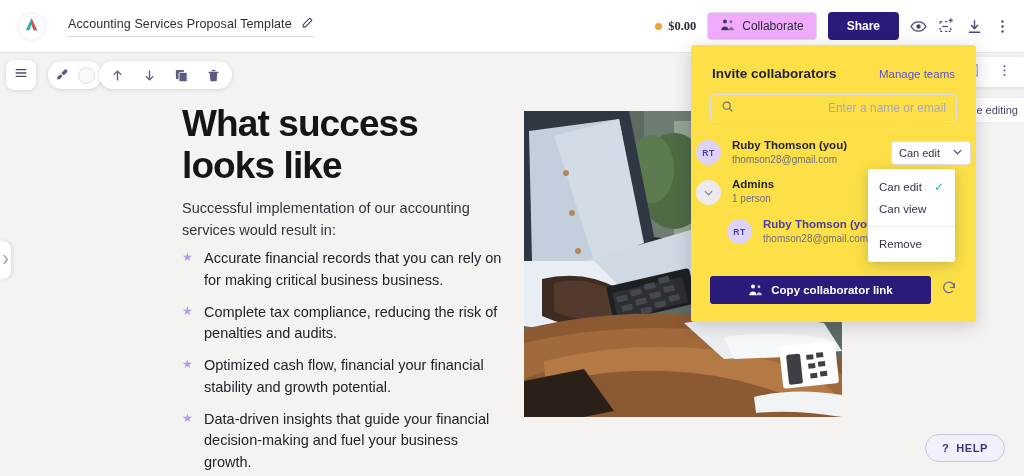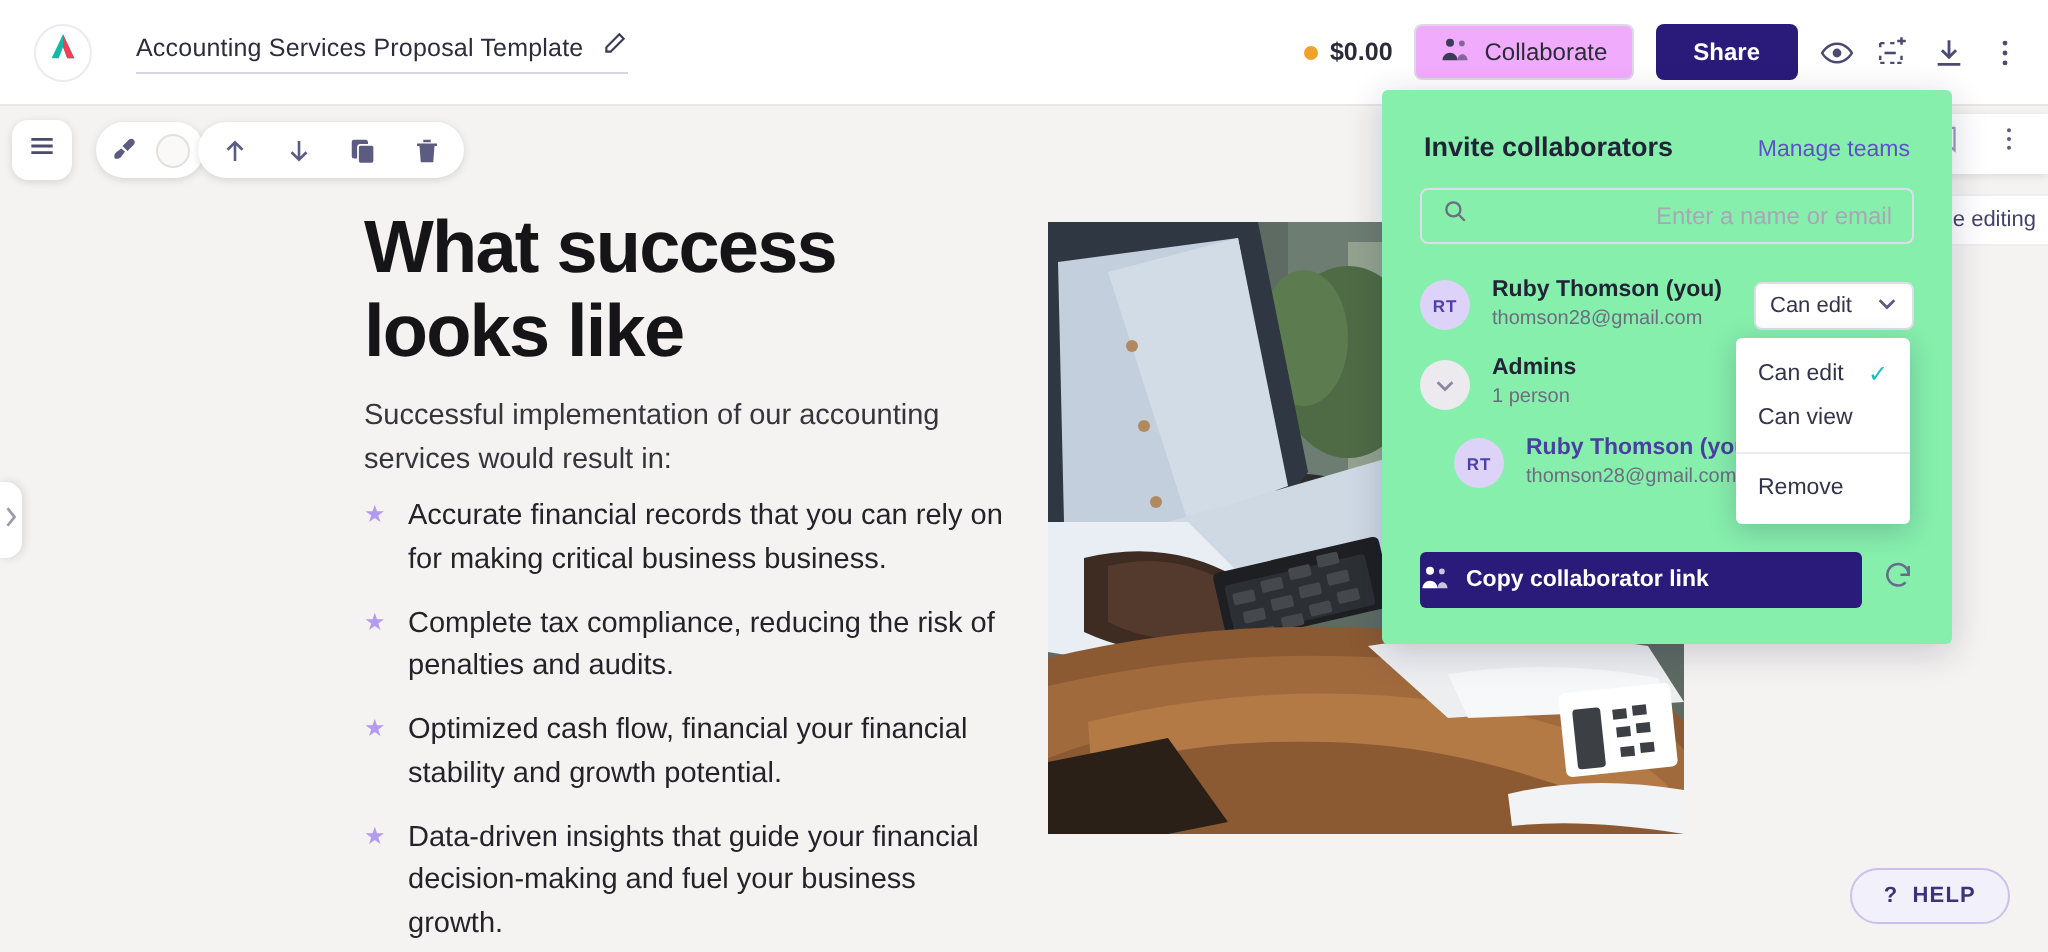--- a/index.html
+++ b/index.html
@@ -35,21 +35,21 @@
   }
   .pencil-ic { display: block; }
   .header-right {
     margin-left: auto; display: flex; align-items: center;
     gap: 11px; padding-right: 13px;
   }
   .price { display: flex; align-items: center; gap: 6px; }
   .price-dot {
     width: 7px; height: 7px; border-radius: 50%; background: #f0a32a;
   }
-  .price-val { font-size: 12.5px; color: #2a2a38; font-weight: 700; }
+  .price-val { font-size: 12.5px; color: #2a2a38; font-weight: 700; font-family: Liberation Serif, serif; }
   .btn-collab {
     display: flex; align-items: center; gap: 7px;
     height: 28px; padding: 0 12px;
     border: 1px solid #dcdae4; border-radius: 4px;
     background: #f0abfc; font-size: 12px; color: #2a2a38;
     cursor: pointer;
   }
   .btn-share {
     height: 28px; padding: 0 19px;
     border: none; border-radius: 4px;
@@ -161,21 +161,21 @@
     border: 1px solid #c9c2ea;
     display: flex; align-items: center; gap: 7px;
     font-size: 11px; font-weight: 700; color: #3b3478;
     letter-spacing: .6px; cursor: pointer; z-index: 30;
   }
 
   
   .panel {
     position: absolute; left: 691px; top: 45px;
     width: 285px; height: 277px;
-    background: #86efac; border-radius: 3px;
+    background: #fde047; border-radius: 3px;
     box-shadow: 0 4px 18px rgba(30,25,70,.20);
     z-index: 60;
   }
   .panel-head {
     display: flex; align-items: baseline;
     padding: 21px 21px 0 21px;
   }
   .panel-title { font-size: 13.5px; font-weight: 700; color: #232338; }
   .manage-link {
     margin-left: auto; font-size: 11.5px; color: #5f4fd0;
@@ -189,21 +189,21 @@
   .search-input {
     border: none; outline: none; flex: 1;
     font-size: 12px; color: #3a3a4a;
     font-family: "Liberation Sans", sans-serif; background: transparent; text-align: right;
   }
   .search-input::placeholder { color: #a9a7b6; }
 
   .rows { margin-top: 11px; }
   .row {
     display: flex; align-items: center;
-    padding: 5px 19px; min-height: 34px;
+    padding: 5px 5px; min-height: 34px;
   }
   .row-indent { padding-left: 36px; }
   .avatar {
     width: 25px; height: 25px; border-radius: 50%;
     background: #ddd3f9; color: #4f3fa8;
     font-size: 8.5px; font-weight: 700; letter-spacing: .5px;
     display: flex; align-items: center; justify-content: center;
     flex: 0 0 25px;
   }
   .avatar-grey {
@@ -238,21 +238,21 @@
 
   .panel-footer {
     position: absolute; left: 0; bottom: 18px;
     width: 285px; display: flex; align-items: center;
     padding: 0 19px; gap: 10px;
   }
   .copy-btn {
     flex: 1; height: 28px; border: none; border-radius: 3px;
     background: #2a1b7a; color: #fff;
     font-size: 11.5px; font-weight: 700;
-    display: flex; align-items: center; gap: 8px;
+    display: flex; align-items: center; justify-content: center; gap: 8px;
     cursor: pointer; font-family: "Liberation Sans", sans-serif;
   }
   .reset-ic { cursor: pointer; display: block; }
 </style>
 </head>
 <body>
 
 <div id="app">
 
   <div class="header">

